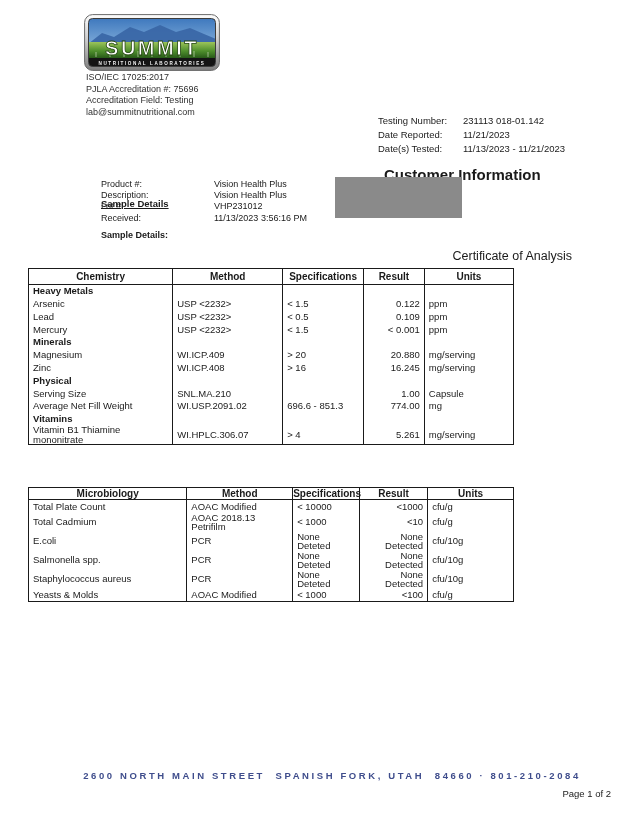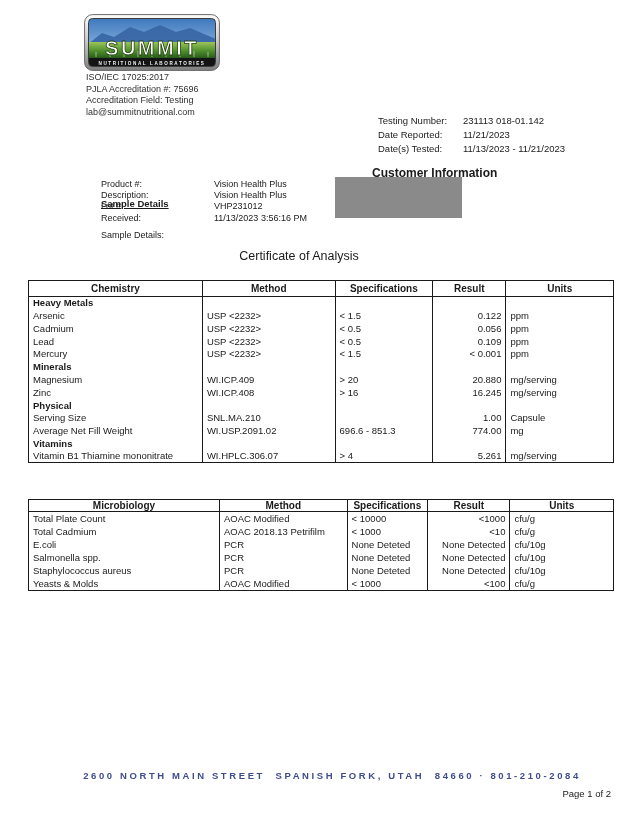--- a/index.html
+++ b/index.html
@@ -17,31 +17,31 @@
   .report-info { left: 352px; top: 114px; font-size: 9.5px; line-height: 14px; }
   .report-info .row { display: flex; }
   .report-info .lbl { width: 85px; }
   .report-info .val { }
 
   
   .sample-heading { left: 75px; top: 166px; font-size: 9.5px; font-weight: bold; text-decoration: underline; margin-top: 32px; }
   .sample-rows { left: 75px; top: 179px; font-size: 9px; line-height: 11.2px; }
   .sample-rows .row { display: flex; gap: 48px; }
   .sample-rows .lbl { width: 65px; }
-  .sample-footer { left: 75px; top: 230px; font-size: 9px; }
-
-  
-  .cust-heading { left: 346px; top: 166px; font-size: 12px; font-weight: bold; }
+  .sample-footer { left: 75px; top: 230px; font-size: 9px; font-weight: bold; }
+
+  
+  .cust-heading { left: 358px; top: 166px; font-size: 15px; font-weight: bold; }
   .cust-box { left: 335px; top: 177px; width: 127px; height: 41px; background: #8a8a8a; }
 
   
-  .coa-title { left: 0; top: 249px; width: 572px; text-align: center; font-size: 12.5px; }
-
-  
-  .tbl { border-collapse: collapse; table-layout: fixed; width: 586px; border: 1.6px solid #1a1a1a; font-size: 9.5px; margin-top: 12px; }
+  .coa-title { left: 0; top: 249px; width: 572px; text-align: right; font-size: 12.5px; }
+
+  
+  .tbl { border-collapse: collapse; table-layout: fixed; width: 486px; border: 1.6px solid #1a1a1a; font-size: 9.5px; }
   .tbl th { font-weight: bold; font-size: 10px; text-align: center; border-bottom: 1.4px solid #1a1a1a; vertical-align: middle; }
   .tbl th + th, .tbl td + td { border-left: 1.4px solid #1a1a1a; }
   .tbl td { padding: 0 4px; vertical-align: middle; line-height: 1; }
   .tbl-chem { left: 28px; top: 268px; }
   .tbl-chem th { height: 16px; }
   .tbl-chem td { height: 12.8px; }
   .tbl-micro { left: 28px; top: 487px; }
   .tbl-micro th { height: 12px; }
   .tbl-micro td { height: 13.2px; }
   td.c0 { text-align: left; }
@@ -167,27 +167,20 @@
         <td class="c4"></td>
       </tr>
       <tr>
         <td class="c0">Arsenic</td>
         <td class="c1">USP &lt;2232&gt;</td>
         <td class="c2">&lt; 1.5</td>
         <td class="c3">0.122</td>
         <td class="c4">ppm</td>
       </tr>
       <tr>
-        <td class="c0">Cadmium</td>
-        <td class="c1">USP &lt;2232&gt;</td>
-        <td class="c2">&lt; 0.5</td>
-        <td class="c3">0.056</td>
-        <td class="c4">ppm</td>
-      </tr>
-      <tr>
         <td class="c0">Lead</td>
         <td class="c1">USP &lt;2232&gt;</td>
         <td class="c2">&lt; 0.5</td>
         <td class="c3">0.109</td>
         <td class="c4">ppm</td>
       </tr>
       <tr>
         <td class="c0">Mercury</td>
         <td class="c1">USP &lt;2232&gt;</td>
         <td class="c2">&lt; 1.5</td>

